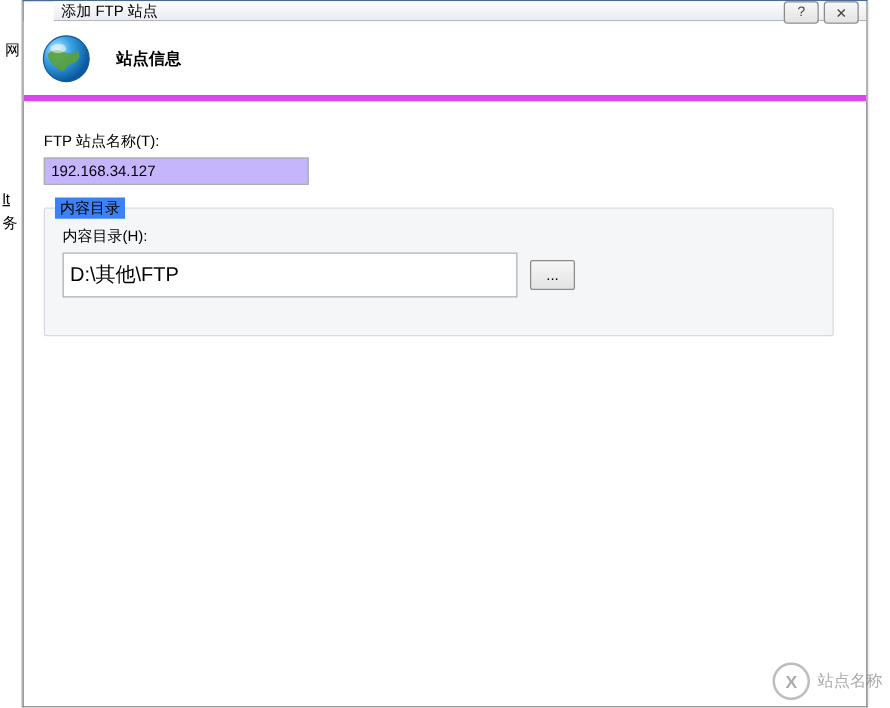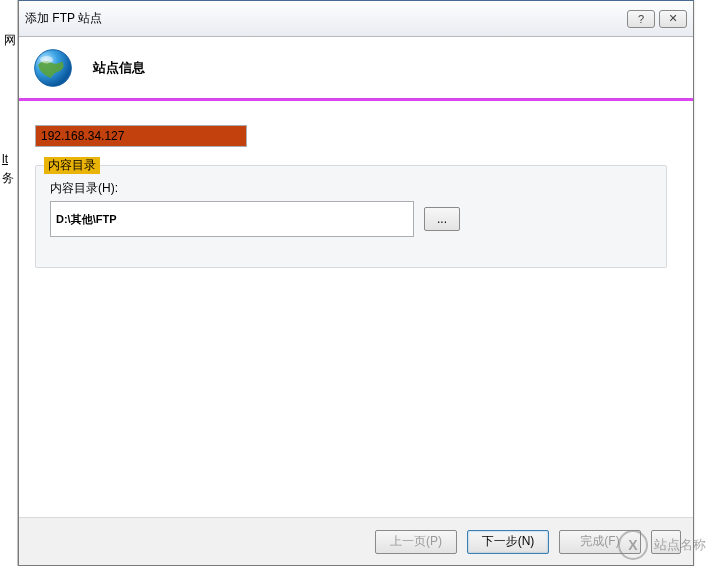--- a/index.html
+++ b/index.html
@@ -5,57 +5,57 @@
   * { box-sizing: border-box; font-family: "Microsoft YaHei", "Segoe UI", Tahoma, sans-serif; }
   body { margin: 0; background: #fff; width: 712px; height: 566px; overflow: hidden; position: relative; }
   .left-strip { position: absolute; left: 0; top: 0; width: 18px; height: 566px; background: #fff; border-right: 1px solid #d0d0d0; }
   .left-strip .lbl { position: absolute; font-size: 12px; color: #000; }
   .dialog {
     position: absolute; left: 18px; top: 0; width: 676px; height: 566px;
     background: #fff; border: 1px solid #7a7a7a; border-top: 1px solid #4a6a92;
     box-shadow: 0 0 2px rgba(0,0,0,0.2);
   }
   .titlebar {
-    height: 36px; background: linear-gradient(#fdfdfe, #e9ecf2);
+    height: 16px; background: linear-gradient(#fdfdfe, #e9ecf2);
     border-bottom: 1px solid #b8b8b8;
-    display: flex; align-items: center; padding: 0 6px; font-size: 12px; color: #000;
+    display: flex; align-items: flex-start; padding: 0 6px; font-size: 12px; color: #000; margin-left: 24px;
   }
   .titlebar .spacer { flex: 1; }
   .titlebtn {
     width: 28px; height: 18px; margin-left: 4px;
     border: 1px solid #8a8a8a; border-radius: 3px;
     background: linear-gradient(#f7f7f7,#e3e3e3);
     display: flex; align-items: center; justify-content: center;
     font-size: 11px; color: #444; cursor: pointer;
   }
   .header-band {
-    height: 64px; background: #fff; border-bottom: 3px solid #d946ef;
+    height: 64px; background: #fff; border-bottom: 5px solid #d946ef;
     display: flex; align-items: center; padding-left: 12px;
   }
   .globe { width: 44px; height: 44px; margin-right: 18px; }
   .header-title { font-size: 13px; font-weight: bold; color: #000; }
   .body { padding: 24px 16px 0 16px; }
   .label { font-size: 12px; color: #000; margin-bottom: 4px; }
   .textinput {
     width: 212px; height: 22px; font-size: 12px; padding: 2px 5px;
-    border: 1px solid #abadb3; background: #c2410c;
+    border: 1px solid #abadb3; background: #c4b5fd;
   }
   .fieldset {
     margin-top: 18px; border: 1px solid #d7dbdf; border-radius: 2px;
     padding: 14px 14px 30px 14px; position: relative; background: #f4f6f8;
     width: 632px;
   }
   .fieldset-legend {
-    position: absolute; top: -9px; left: 8px; background: #eab308; padding: 0 4px;
+    position: absolute; top: -9px; left: 8px; background: #3b82f6; padding: 0 4px;
     font-size: 12px; color: #000;
   }
   .path-row { display: flex; align-items: center; gap: 10px; margin-top: 4px; }
   .path-input {
-    width: 364px; height: 22px; font-size: 11px; padding: 17px 5px;
-    border: 1px solid #abadb3; background: #fff; font-weight: bold;
+    width: 364px; height: 22px; font-size: 16px; padding: 17px 5px;
+    border: 1px solid #abadb3; background: #fff;
   }
   .browse-btn {
     width: 36px; height: 24px; border: 1px solid #8a8a8a; border-radius: 2px;
     background: linear-gradient(#f7f7f7,#e3e3e3); font-size: 12px; cursor: pointer;
     display: flex; align-items: center; justify-content: center;
   }
   .footer {
     position: absolute; left: 0; right: 0; bottom: 0; height: 48px;
     background: #f1f1f1; border-top: 1px solid #d9d9d9;
     display: flex; align-items: center; justify-content: flex-end; padding-right: 12px; gap: 10px;
@@ -105,36 +105,31 @@
         </radialGradient>
       </defs>
       <circle cx="24" cy="24" r="20" fill="url(#g1)" stroke="#0b5aa0" stroke-width="1"></circle>
       <path d="M8 20 q6 -6 14 -2 q6 3 12 -1 q4 6 -2 10 q-8 2 -10 8 q-6 -2 -10 -6 q-4 -4 -4 -9" fill="#5aa23a" opacity="0.9"></path>
       <ellipse cx="17" cy="15" rx="7" ry="4" fill="#ffffff" opacity="0.5"></ellipse>
     </svg>
     <span class="header-title">站点信息</span>
   </div>
 
   <div class="body">
+    <div class="label">FTP 站点名称(T):</div>
     <input class="textinput" type="text" value="192.168.34.127" style="">
 
     <div class="fieldset">
       <div class="fieldset-legend">内容目录</div>
       <div class="label">内容目录(H):</div>
       <div class="path-row">
         <input class="path-input" type="text" value="D:\其他\FTP" style="">
         <div class="browse-btn">...</div>
       </div>
     </div>
   </div>
 
-  <div class="footer">
-    <div class="btn disabled">上一页(P)</div>
-    <div class="btn primary">下一步(N)</div>
-    <div class="btn disabled">完成(F)</div>
-    <div class="btn" style="min-width:30px;"></div>
-  </div>
 </div>
 
 <div class="watermark">
   <div class="wm-circle">X</div>
   <span>站点名称</span>
 </div>
 
 </body></html>

